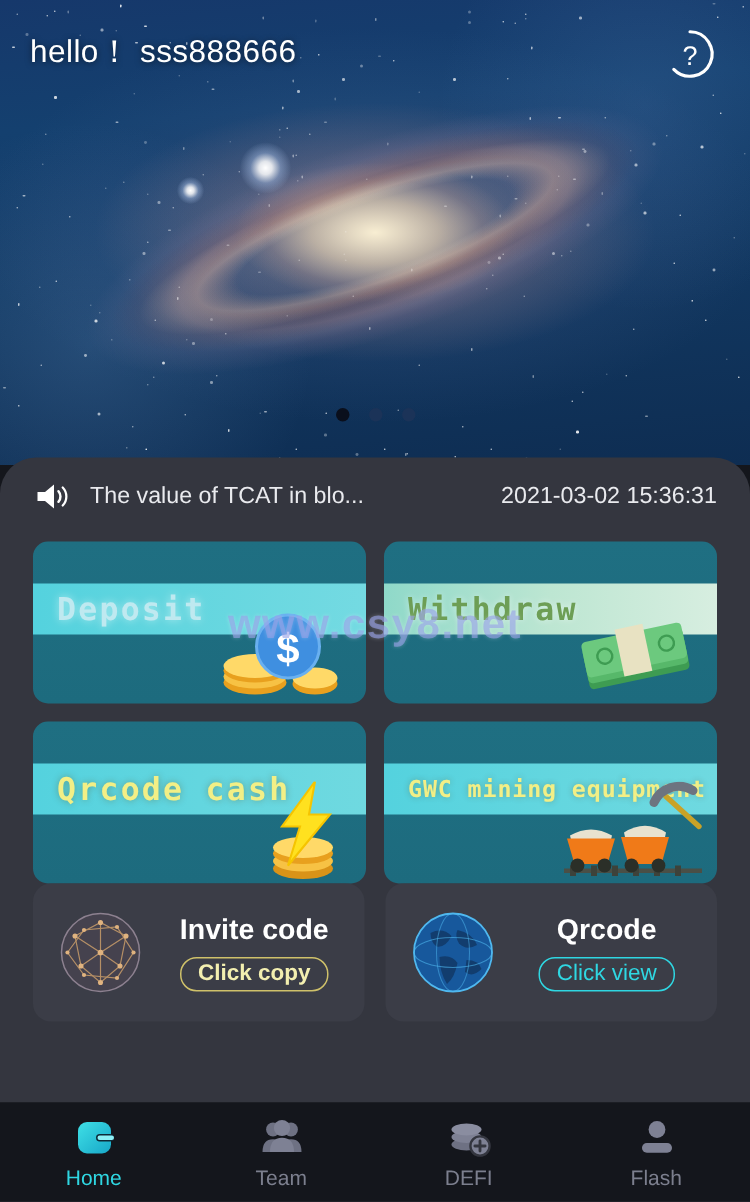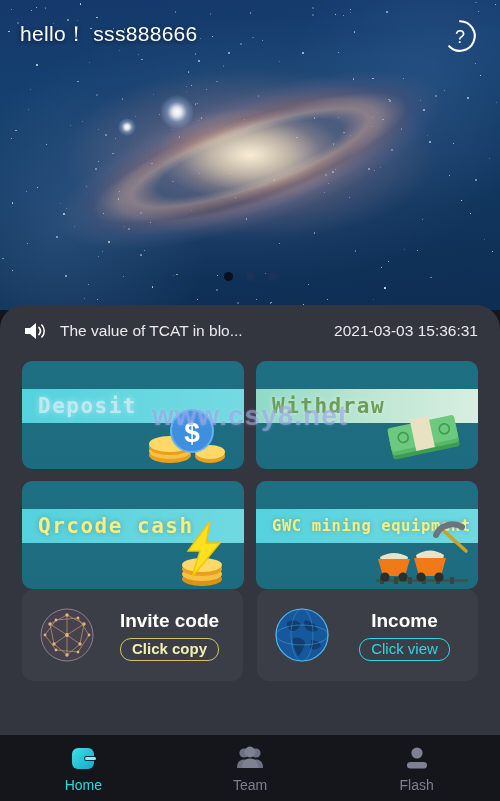--- a/index.html
+++ b/index.html
@@ -382,21 +382,21 @@
 
   <div class="notice">
     <span class="spk">
       <svg viewBox="0 0 26 22" width="26" height="22">
         <path d="M3 8 H8 L14 3 V19 L8 14 H3 Z" fill="#ffffff"></path>
         <path d="M17 7.5 A5.5 5.5 0 0 1 17 14.5" fill="none" stroke="#ffffff" stroke-width="1.7" stroke-linecap="round"></path>
         <path d="M19.8 5 A8.6 8.6 0 0 1 19.8 17" fill="none" stroke="#ffffff" stroke-width="1.5" stroke-linecap="round"></path>
       </svg>
     </span>
     <span class="ntext">The value of TCAT in blo...</span>
-    <span class="ntime">2021-03-03 15:36:31</span>
+    <span class="ntime">2021-03-02 15:36:31</span>
   </div>
 
   <div class="grid">
 
     <div class="act act-deposit">
       <div class="band"></div>
       <div class="lbl">Deposit</div>
       <span class="art">
         <svg viewBox="0 0 104 66" width="104" height="66">
           <ellipse cx="34" cy="54" rx="21" ry="8" fill="#e8a01e"></ellipse>
@@ -519,21 +519,21 @@
           <circle cx="37" cy="37" r="26" fill="none" stroke="#4fb8ef" stroke-width="1.2"></circle>
           <path d="M22 24 Q30 20 36 26 Q32 34 26 33 Q22 30 22 24 Z" fill="#123d6e"></path>
           <path d="M40 22 Q50 24 53 32 Q46 36 41 31 Q38 26 40 22 Z" fill="#123d6e"></path>
           <path d="M28 40 Q36 38 40 44 Q38 54 33 58 Q28 50 28 40 Z" fill="#123d6e"></path>
           <path d="M46 42 Q54 42 56 48 Q50 54 45 50 Z" fill="#123d6e"></path>
           <ellipse cx="37" cy="37" rx="26" ry="10" fill="none" stroke="#4fb8ef" stroke-width=".7" opacity=".6"></ellipse>
           <ellipse cx="37" cy="37" rx="11" ry="26" fill="none" stroke="#4fb8ef" stroke-width=".7" opacity=".5"></ellipse>
         </svg>
       </span>
       <div class="right">
-        <div class="name">Income</div>
+        <div class="name">Qrcode</div>
         <div class="pill pill-view">Click view</div>
       </div>
     </div>
   </div>
 </div>
 
 <div class="watermark">www.csy8.net</div>
 
 <div class="nav">
 
@@ -561,20 +561,32 @@
         <circle cx="21" cy="10" r="4.6" fill="#6e7183"></circle>
         <circle cx="15" cy="9" r="5.4" fill="#7e8194"></circle>
         <path d="M2 25 Q2 16.5 9 16.5 Q16 16.5 16 25 Z" fill="#6e7183"></path>
         <path d="M14 25 Q14 16.5 21 16.5 Q28 16.5 28 25 Z" fill="#6e7183"></path>
         <path d="M7 25 Q7 15.5 15 15.5 Q23 15.5 23 25 Z" fill="#7e8194"></path>
       </svg>
     </span>
     <span class="tl">Team</span>
   </div>
 
+  <div class="nav-item">
+    <span class="ic">
+      <svg viewBox="0 0 30 30" width="30" height="30">
+        <ellipse cx="13" cy="20" rx="10" ry="4" fill="#6e7183"></ellipse>
+        <ellipse cx="13" cy="15" rx="10" ry="4" fill="#7e8194"></ellipse>
+        <ellipse cx="13" cy="10" rx="10" ry="4" fill="#8a8da0"></ellipse>
+        <circle cx="22" cy="21" r="6.4" fill="#7e8194" stroke="#34363f" stroke-width="1.6"></circle>
+        <path d="M22 17.6 V24.4 M18.6 21 H25.4" stroke="#34363f" stroke-width="1.9" stroke-linecap="round"></path>
+      </svg>
+    </span>
+    <span class="tl">DEFI</span>
+  </div>
 
   <div class="nav-item">
     <span class="ic">
       <svg viewBox="0 0 30 30" width="30" height="30">
         <circle cx="15" cy="10" r="5.6" fill="#7e8194"></circle>
         <rect x="5" y="19" width="20" height="6.5" rx="3.2" fill="#7e8194"></rect>
       </svg>
     </span>
     <span class="tl">Flash</span>
   </div>

